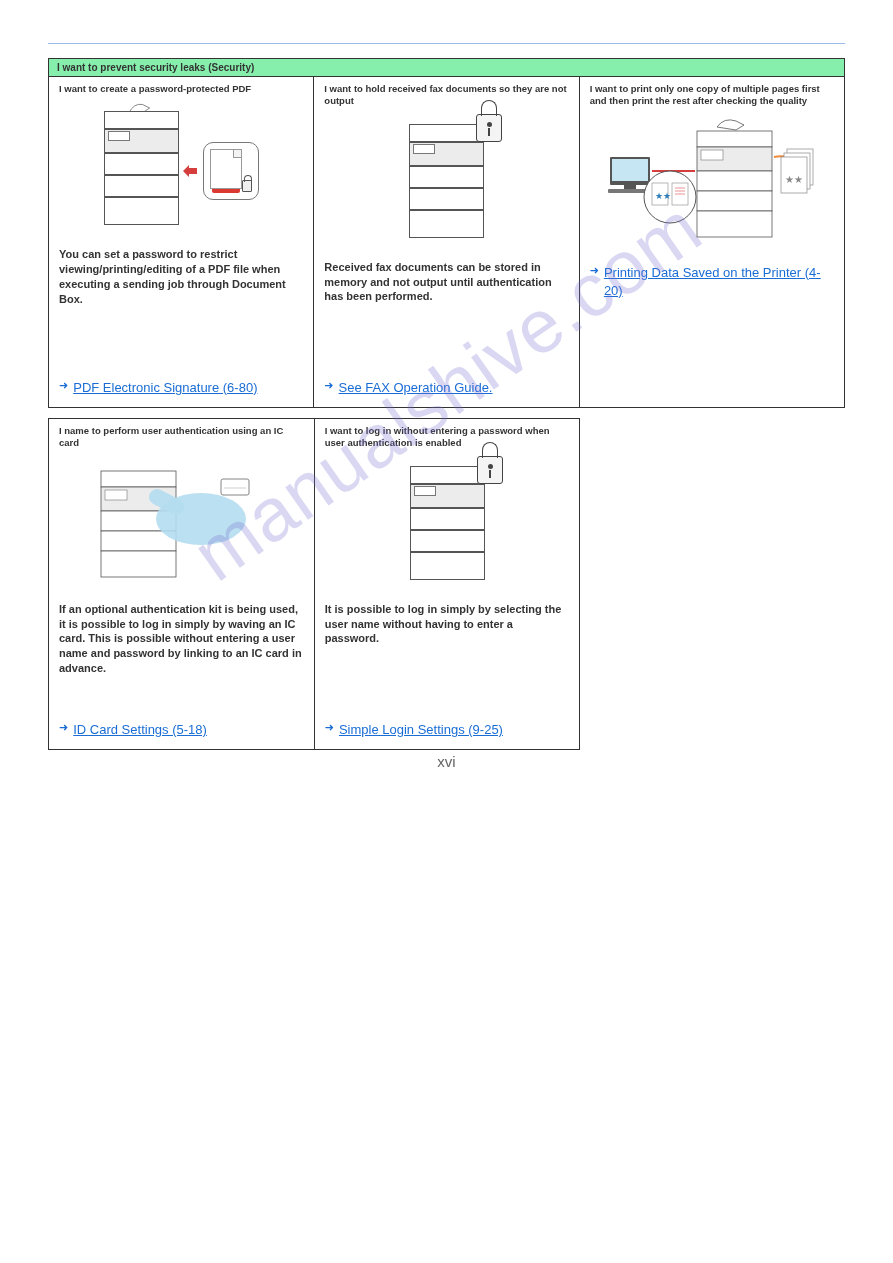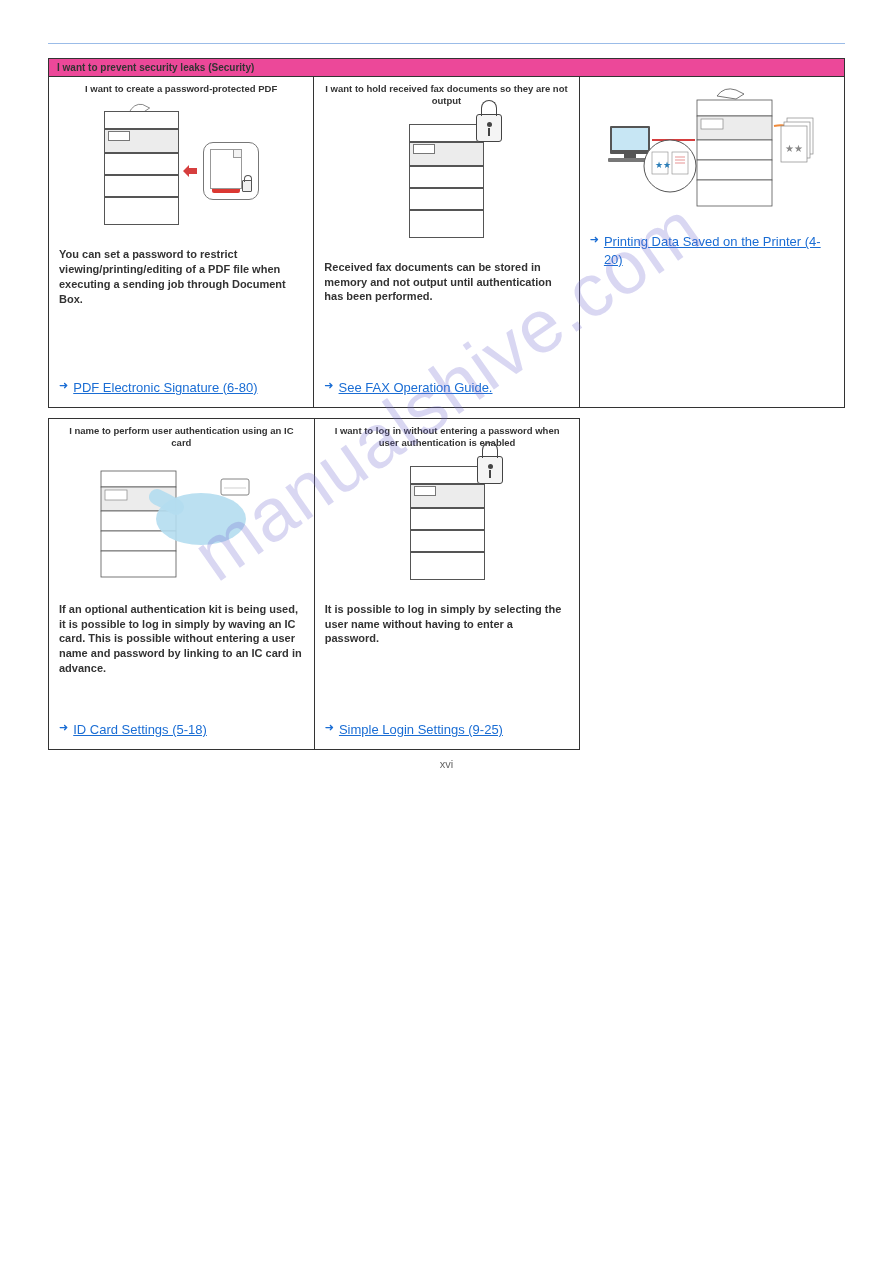--- a/index.html
+++ b/index.html
@@ -37,40 +37,40 @@
     font-size: 8.5px;
     color: #888;
   }
   .section-table {
     border: 1px solid #333;
     border-collapse: collapse;
     width: 100%;
     margin-bottom: 10px;
   }
   .section-header {
-    background: #ec4899;
+    background: #86efac;
     font-size: 10px;
     font-weight: bold;
     padding: 3px 8px;
     border-bottom: 1px solid #333;
   }
   .card-row { display: flex; }
   .card {
     flex: 1;
     border-right: 1px solid #333;
     padding: 6px 10px 10px 10px;
     min-height: 330px;
     display: flex;
     flex-direction: column;
   }
   .card:last-child { border-right: none; }
   .card-title {
     font-weight: bold;
     font-size: 9.5px;
-    text-align: center;
+    text-align: left;
     margin-bottom: 6px;
     line-height: 1.3;
   }
   .card-image {
     flex: 0 0 140px;
     display: flex;
     align-items: center;
     justify-content: center;
     margin-bottom: 6px;
   }
@@ -97,21 +97,21 @@
     color: #1a6dd4;
     text-decoration: underline;
     font-size: 13px;
     line-height: 1.4;
   }
   .footer {
     position: absolute;
     bottom: 20px;
     left: 50%;
     transform: translateX(-50%);
-    font-size: 11px;
+    font-size: 15px;
     color: #666;
   }
   
   .copier {
     position: relative;
     width: 75px;
     height: 120px;
   }
   .copier .body { position:absolute; left:0; width:75px; }
   .copier .top { top:0; height:18px; border:0.8px solid #555; background:#fff; }
@@ -220,20 +220,21 @@
         </div>
       </div>
       <div class="card-text">Received fax documents can be stored in memory and not output until authentication has been performed.</div>
       <div class="card-link-row">
         <span class="arrow">➜</span>
         <a class="card-link">See FAX Operation Guide.</a>
       </div>
     </div>
 
     <div class="card">
+      <div class="card-title">I want to print only one copy of multiple pages first and then print the rest after checking the quality</div>
       <div class="card-image">
         <svg width="220" height="130" viewBox="0 0 220 130">
 
           <rect x="95" y="12" width="75" height="16" fill="#fff" stroke="#555" stroke-width="0.8"></rect>
           <path d="M115 8 Q122 -2 134 2 L142 6 L134 11 Z" fill="#fff" stroke="#555" stroke-width="0.8"></path>
           <rect x="95" y="28" width="75" height="24" fill="#ececec" stroke="#555" stroke-width="0.8"></rect>
           <rect x="99" y="31" width="22" height="10" fill="#fff" stroke="#888" stroke-width="0.7"></rect>
           <rect x="95" y="52" width="75" height="20" fill="#fff" stroke="#555" stroke-width="0.8"></rect>
           <rect x="95" y="72" width="75" height="20" fill="#fff" stroke="#555" stroke-width="0.8"></rect>
           <rect x="95" y="92" width="75" height="26" fill="#fff" stroke="#555" stroke-width="0.8"></rect>

